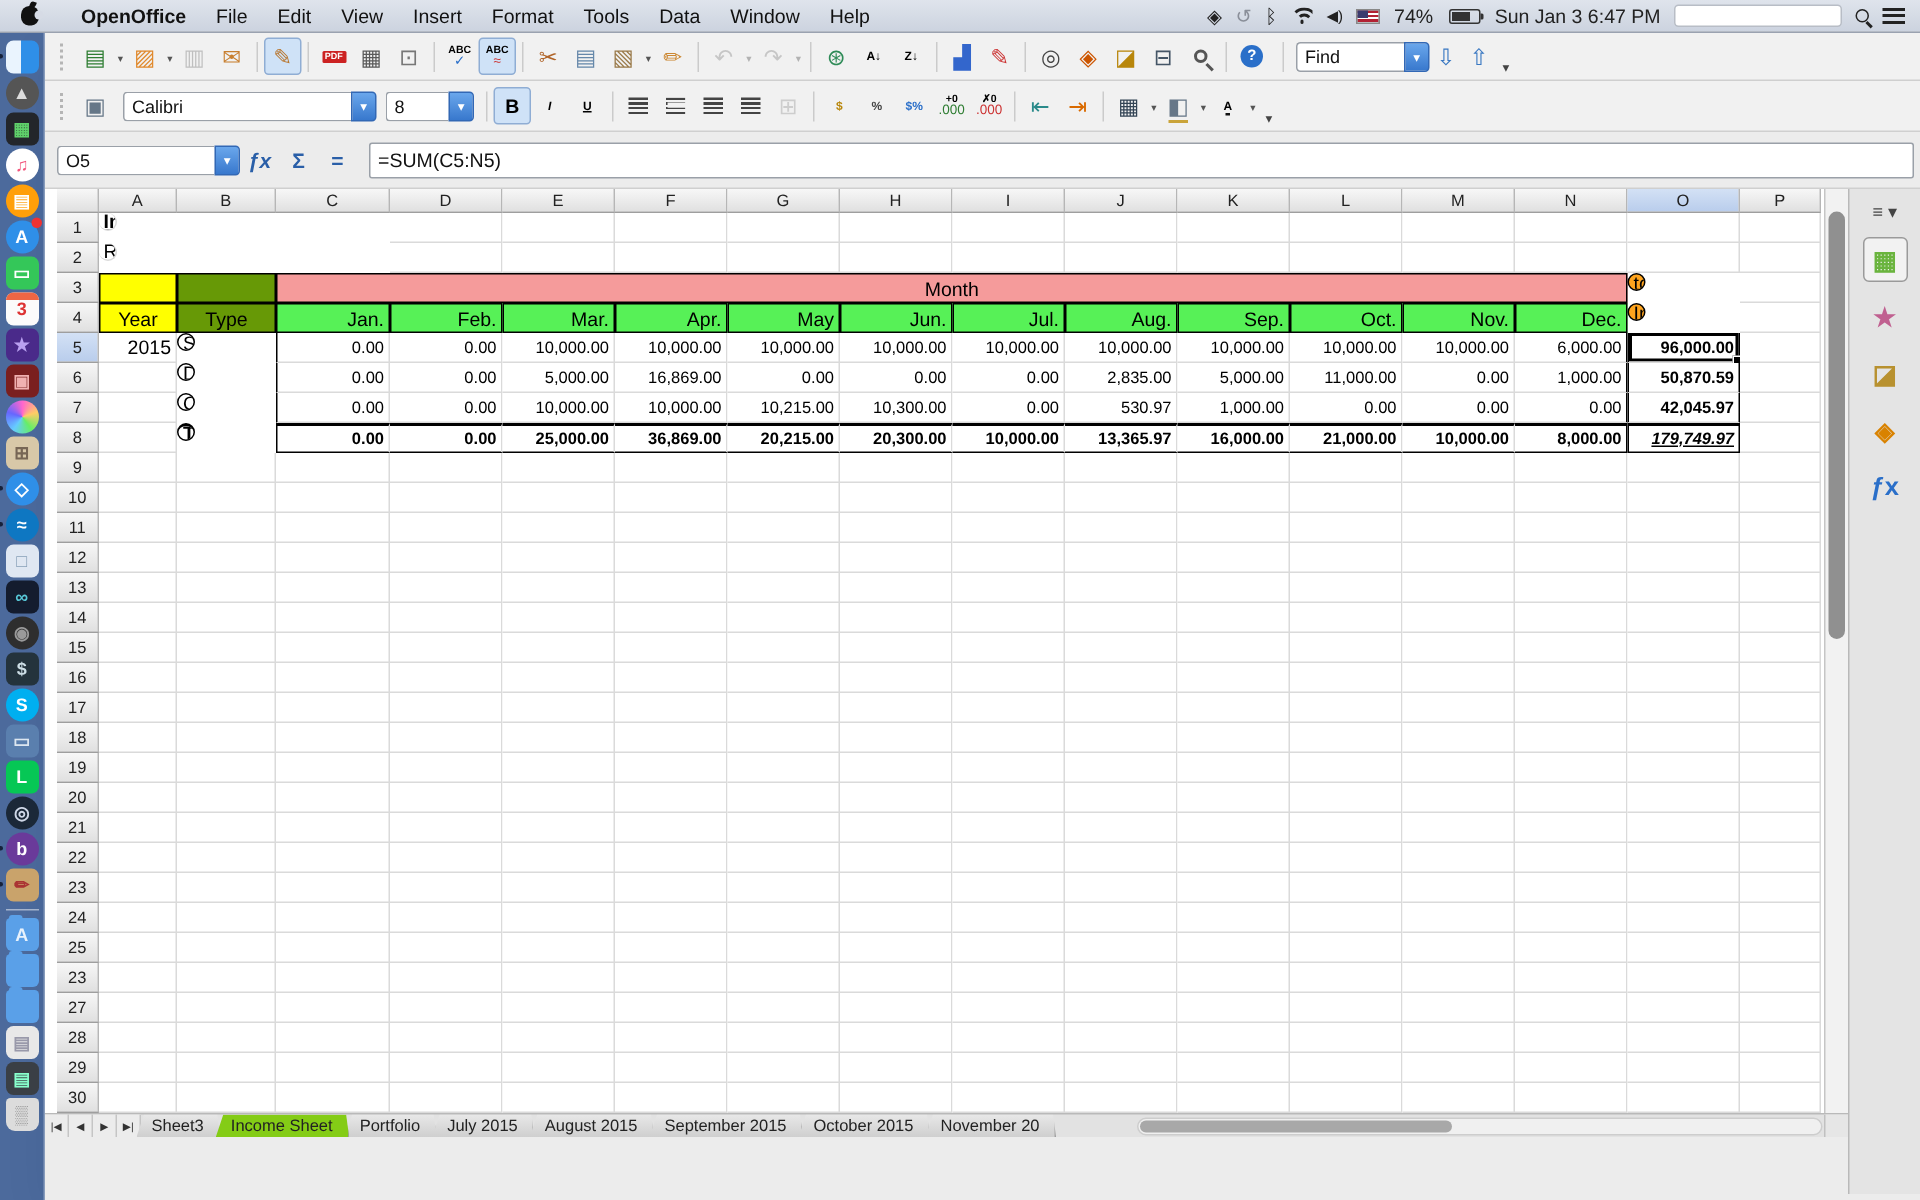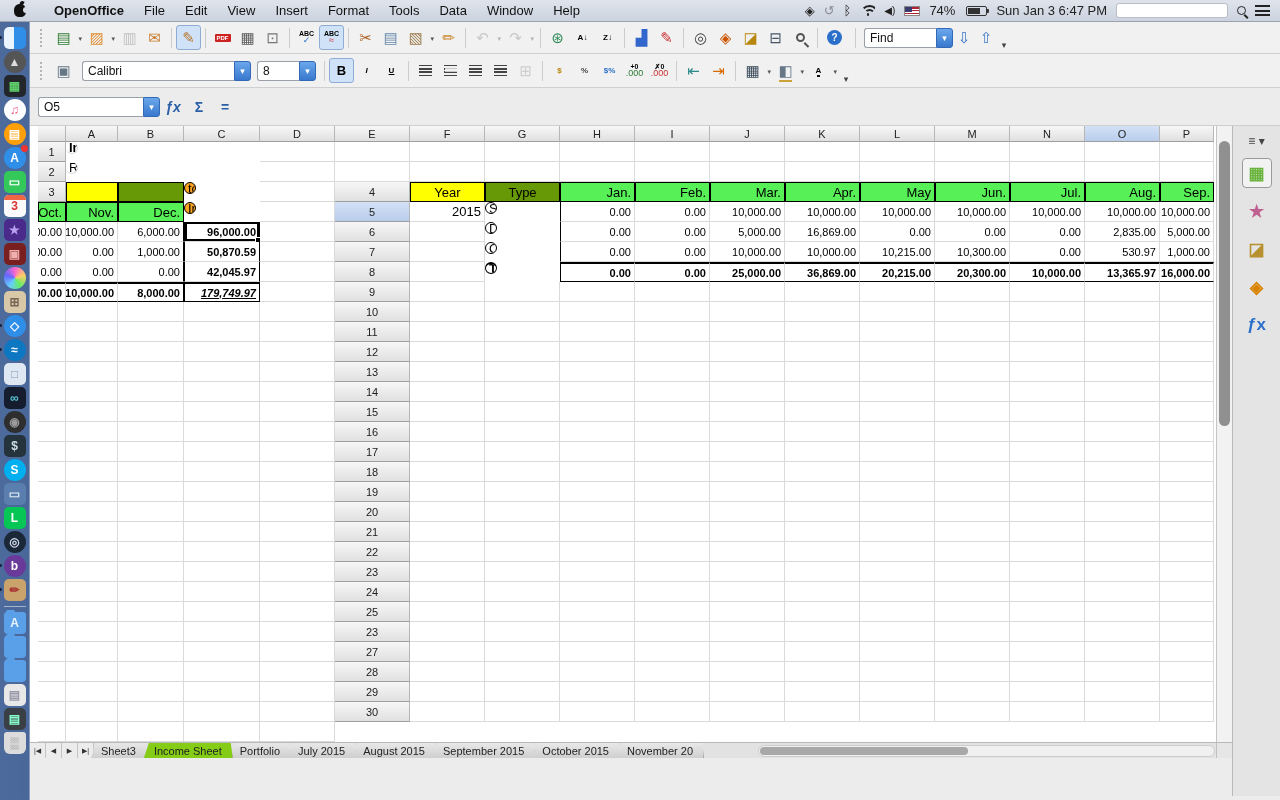--- a/index.html
+++ b/index.html
@@ -459,20 +459,21 @@
   </div>
 
   <div id="formula-bar">
     <span class="combo">
       <span class="cfield" style="width:105px;">O5</span>
       <span class="cdd">▾</span>
     </span>
     <button class="fbtn" style="font-style:italic;">ƒx</button>
     <button class="fbtn">Σ</button>
     <button class="fbtn">=</button>
+    <input id="formula-input" value="=SUM(C5:N5)" style="">
   </div>
 
   <div id="mainrow">
     <div id="contentcol">
       <div id="gridwrap">
         <div id="grid" style="grid-template-columns: 28px 52px 66px 76px 75px 75px 75px 75px 75px 75px 75px 75px 75px 75px 75px 75px 54px; grid-template-rows: 16px repeat(30, 20px);">
             <div class="hdr"></div>
             <div class="hdr chdr">A</div>
             <div class="hdr chdr">B</div>
             <div class="hdr chdr">C</div>
@@ -515,20 +516,21 @@
             <div class="cell"></div>
             <div class="cell"></div>
             <div class="cell"></div>
             <div class="cell"></div>
             <div class="cell"></div>
             <div class="cell"></div>
             <div class="cell"></div>
             <div class="hdr rhdr">3</div>
             <div class="cell yellow bk"></div>
             <div class="cell dkgrn bk"></div>
+            <div class="cell salmon bk ctr f13" style="grid-column: span 12;">Month</div>
             <div class="cell orange bk tl f13">total</div>
             <div class="cell"></div>
             <div class="hdr rhdr">4</div>
             <div class="cell yellow bk ctr f13">Year</div>
             <div class="cell dkgrn bk ctr f13">Type</div>
             <div class="cell lime bk num f13">Jan.</div>
             <div class="cell lime bk num f13">Feb.</div>
             <div class="cell lime bk num f13">Mar.</div>
             <div class="cell lime bk num f13">Apr.</div>
             <div class="cell lime bk num f13">May</div>

